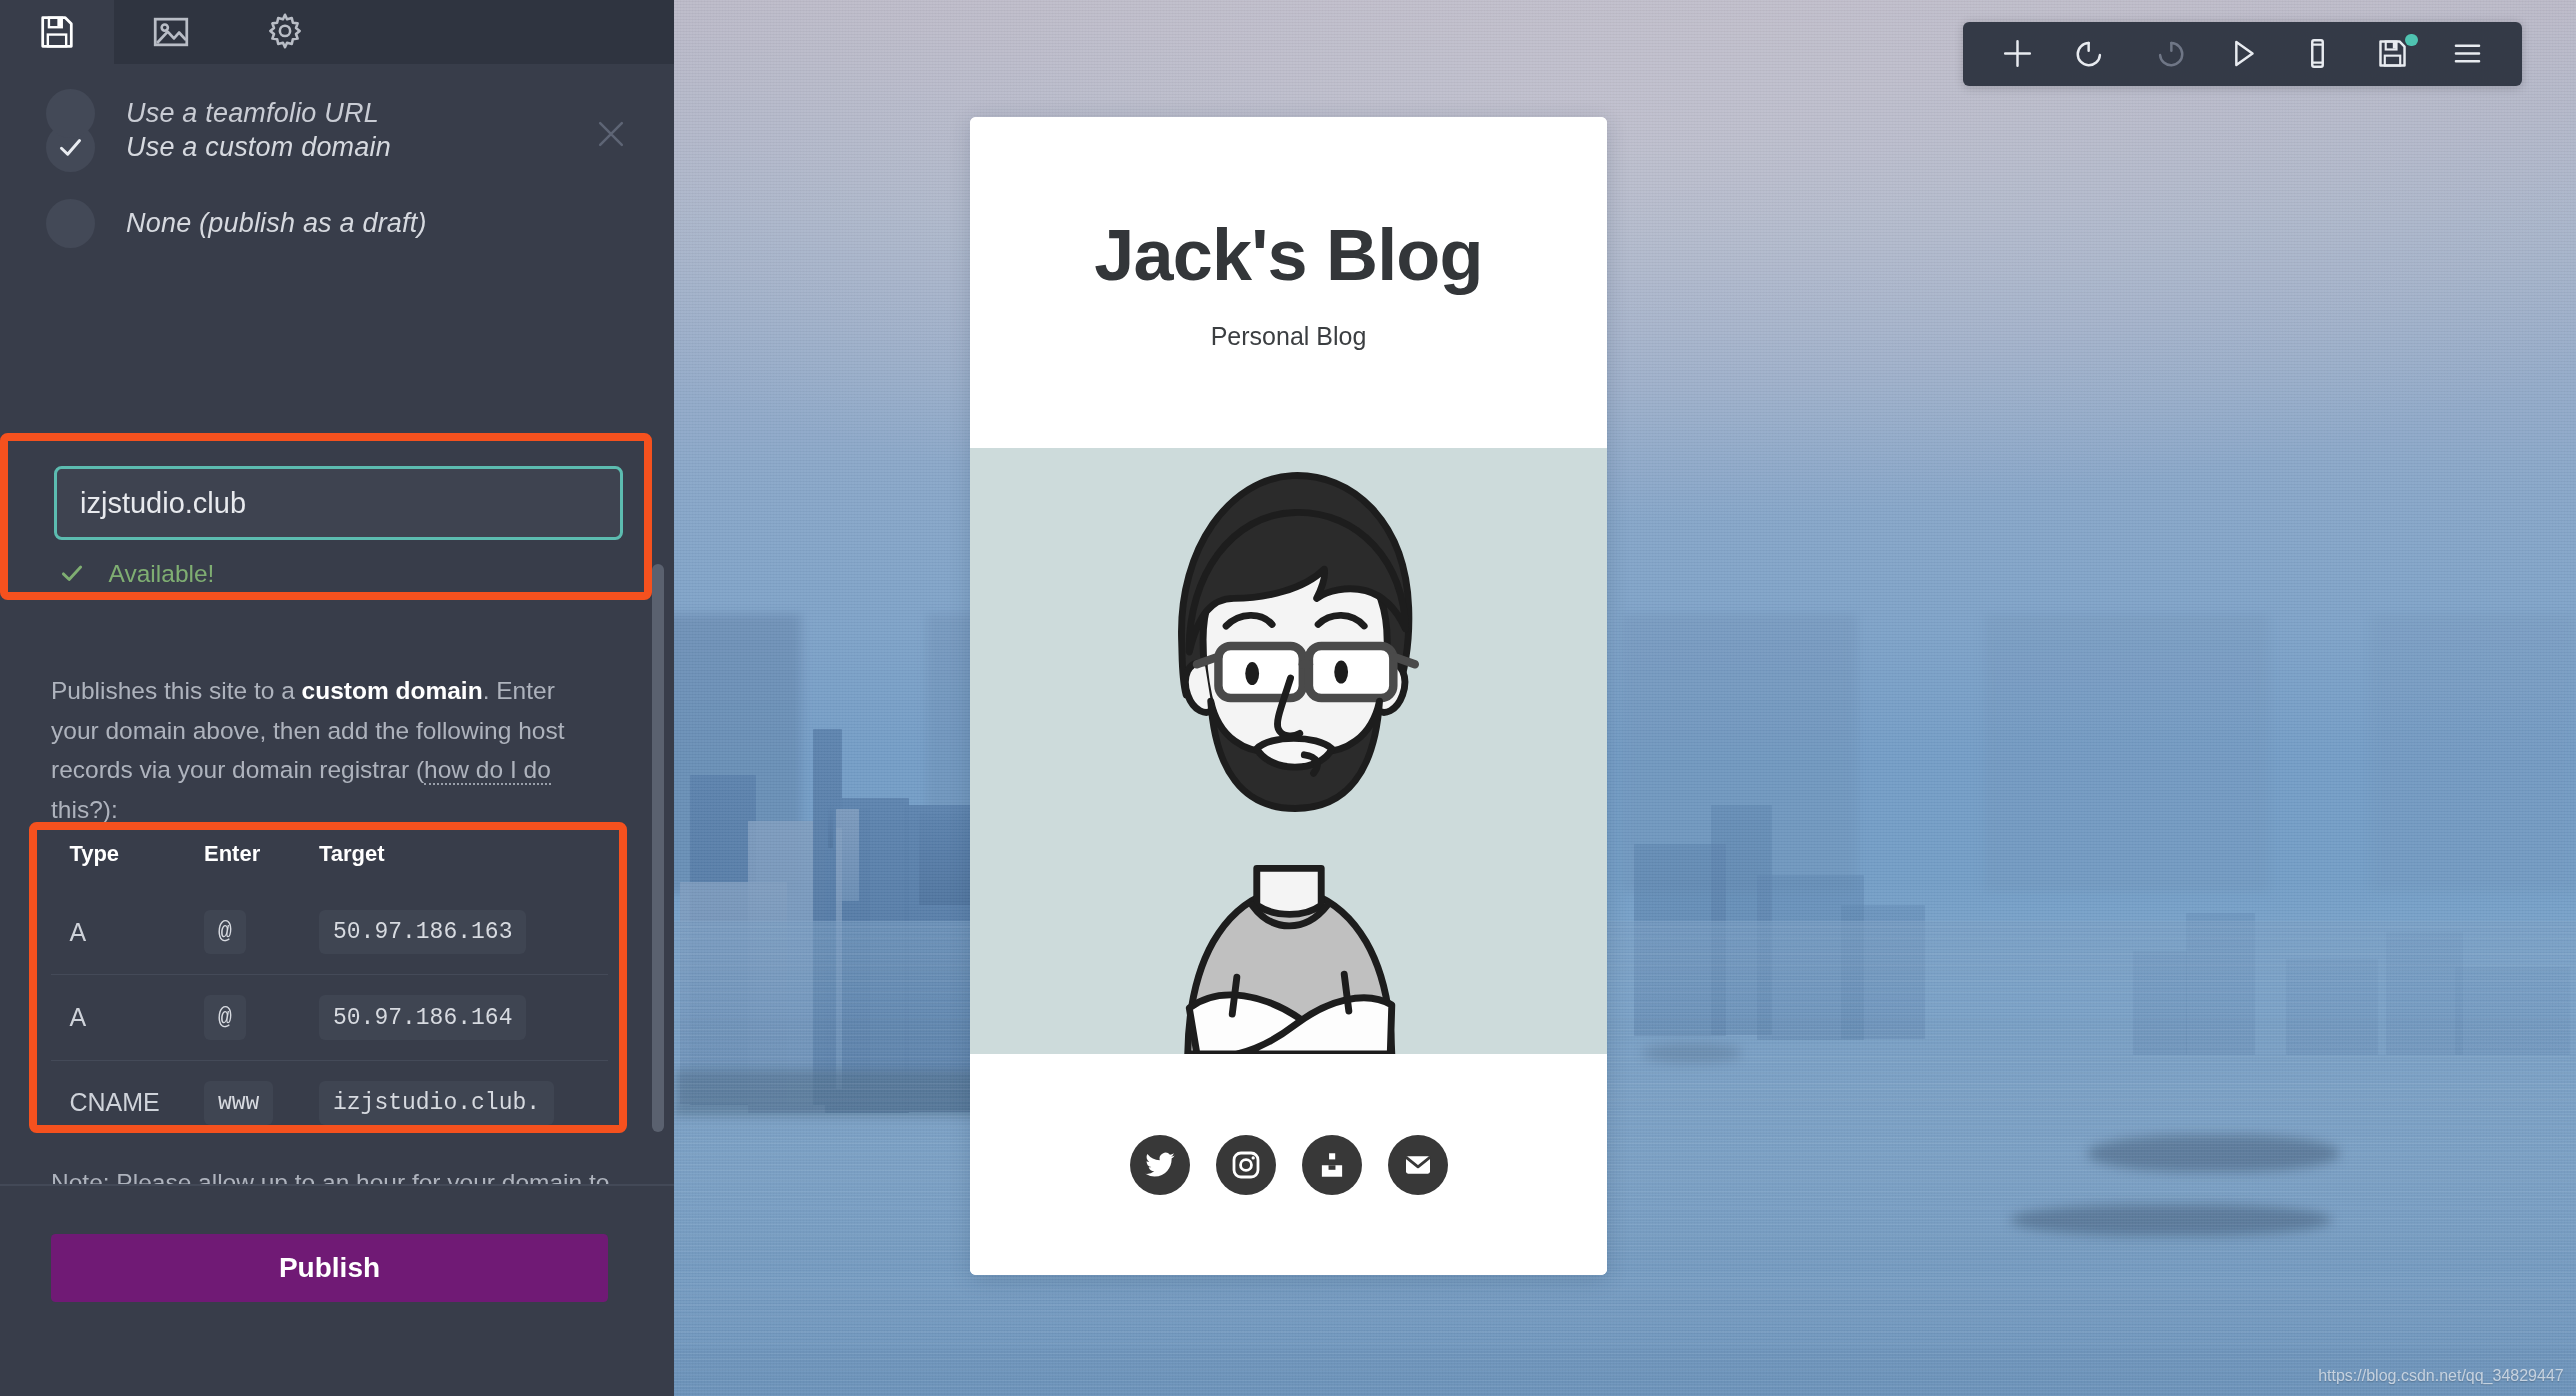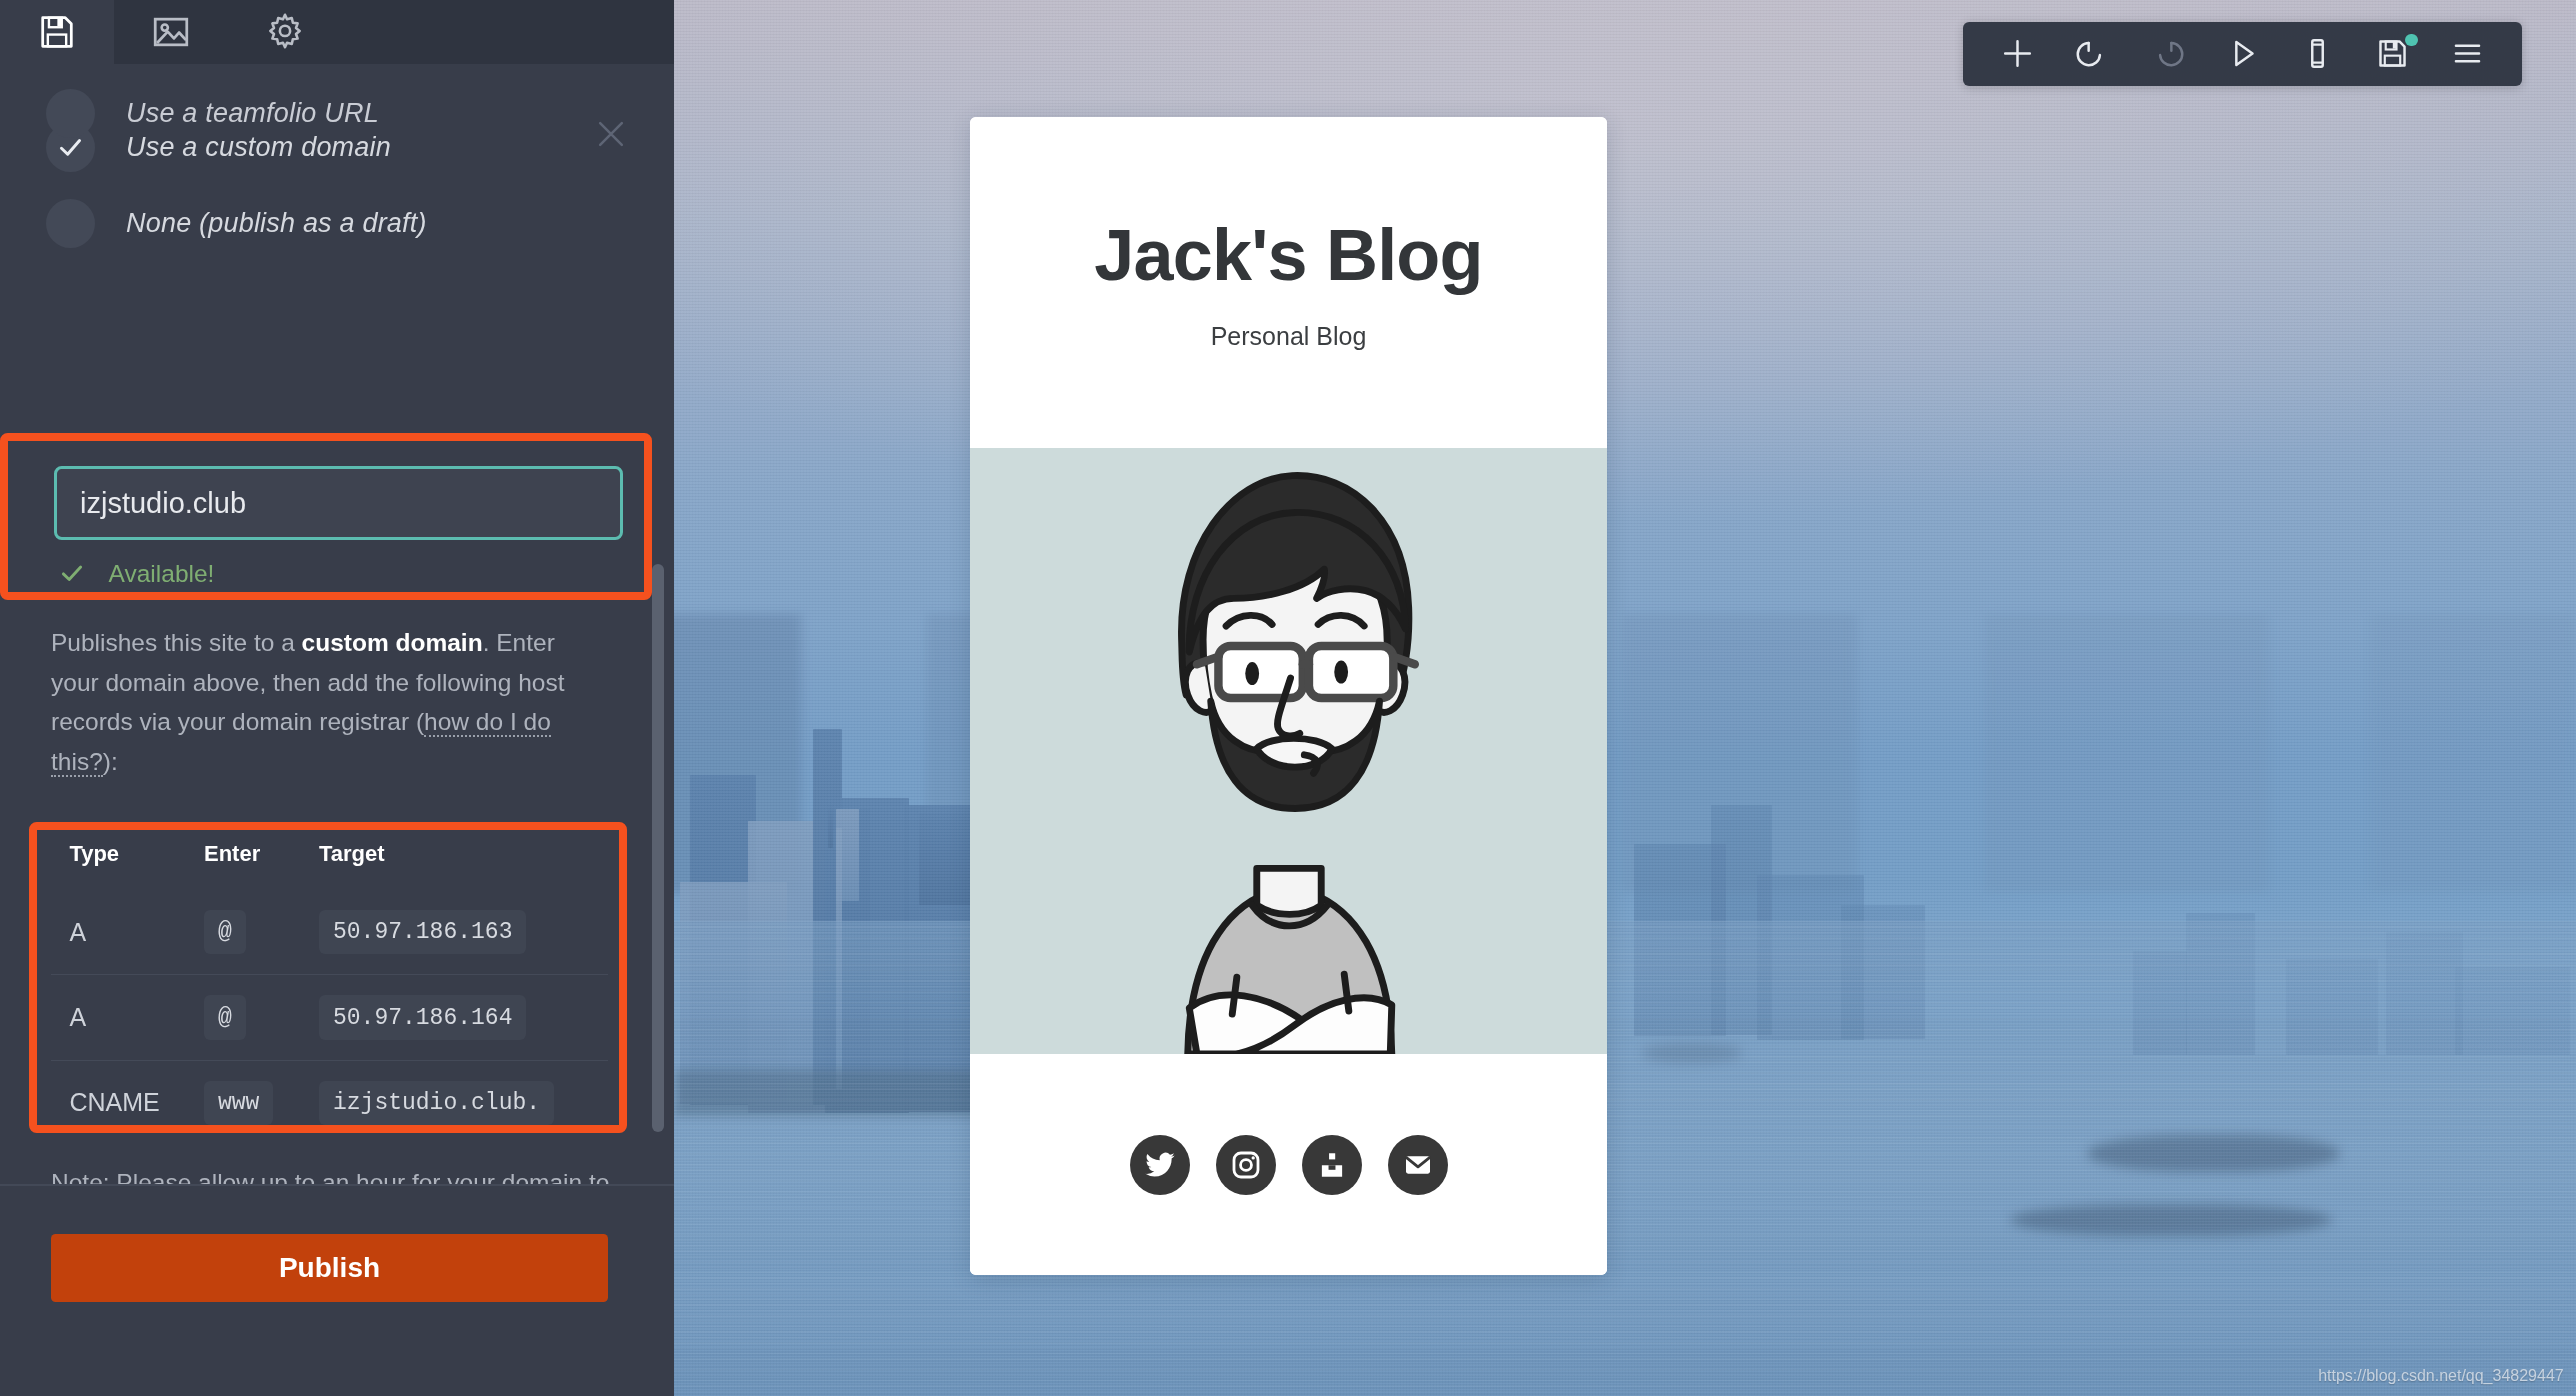--- a/index.html
+++ b/index.html
@@ -157,21 +157,21 @@
     outline: none;
     caret-color: #e8eaee;
   }
   #availability {
     display: flex; align-items: flex-start; gap: 24px;
     margin-top: 20px; padding-left: 4.6px;
   }
   #availability .av-text { color: #7fae72; font-size: 24.5px; }
 
   #desc-text {
-    position: absolute; left: 51px; top: 511px; width: 552px;
+    position: absolute; left: 51px; top: 559px; width: 552px;
     color: #aeb3bd; font-size: 24.5px; line-height: 1.62;
   }
   #desc-text .strongw { color: #ffffff; font-weight: bold; }
   #desc-text .dotted { border-bottom: 2.3px dotted #9aa0ab; }
 
   
   #dns-table {
     position: absolute; left: 51px; top: 729px; width: 557px;
     border-collapse: collapse;
   }
@@ -202,21 +202,21 @@
     color: #aeb3bd; font-size: 24.5px; line-height: 1.6;
   }
 
   #panel-divider {
     position: absolute; left: 0; top: 1184px; width: 674px; height: 1.5px;
     background: #434957;
   }
   #publish-btn {
     position: absolute; left: 51px; top: 1234px;
     width: 557px; height: 68px;
-    background: #c2410c; border: none; border-radius: 4.6px;
+    background: #701a75; border: none; border-radius: 4.6px;
     color: #ffffff; font-size: 28px; font-weight: bold;
     font-family: "Liberation Sans", sans-serif;
     cursor: pointer;
   }
 
   #panel-scrollbar-track {
     position: absolute; right: 10px; top: 564px;
     width: 12.3px; height: 583px;
     z-index: 8;
   }

